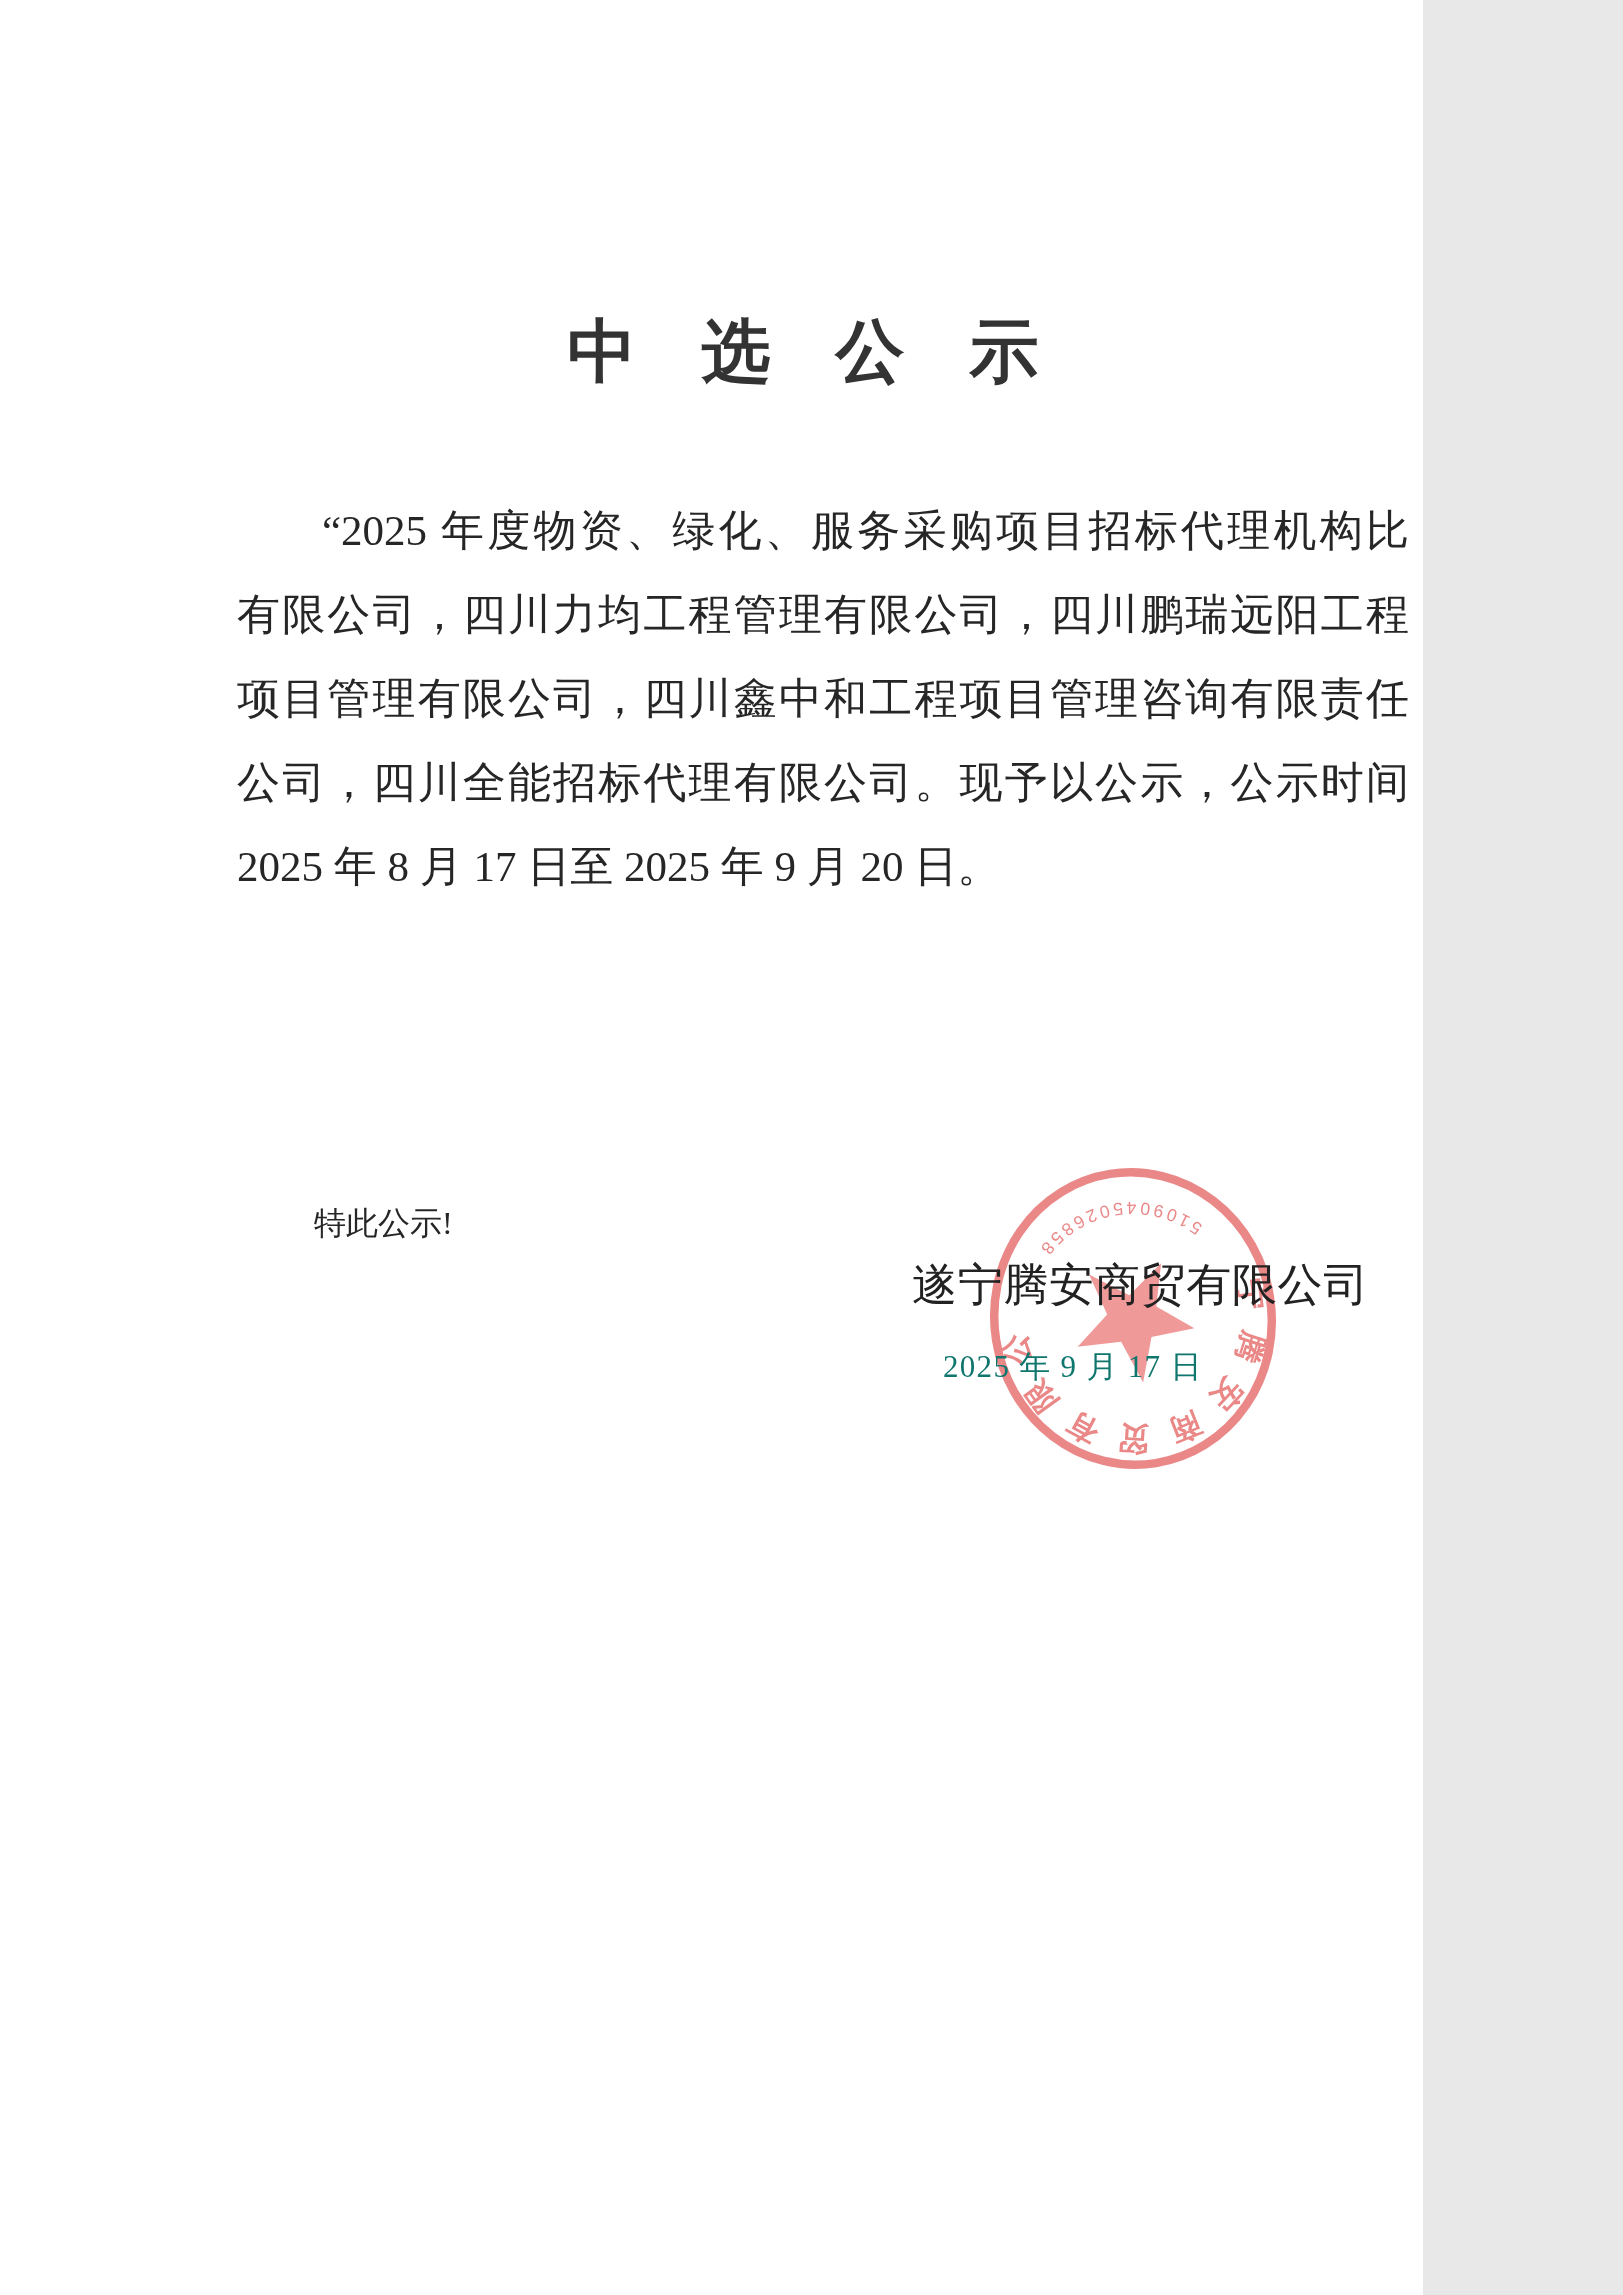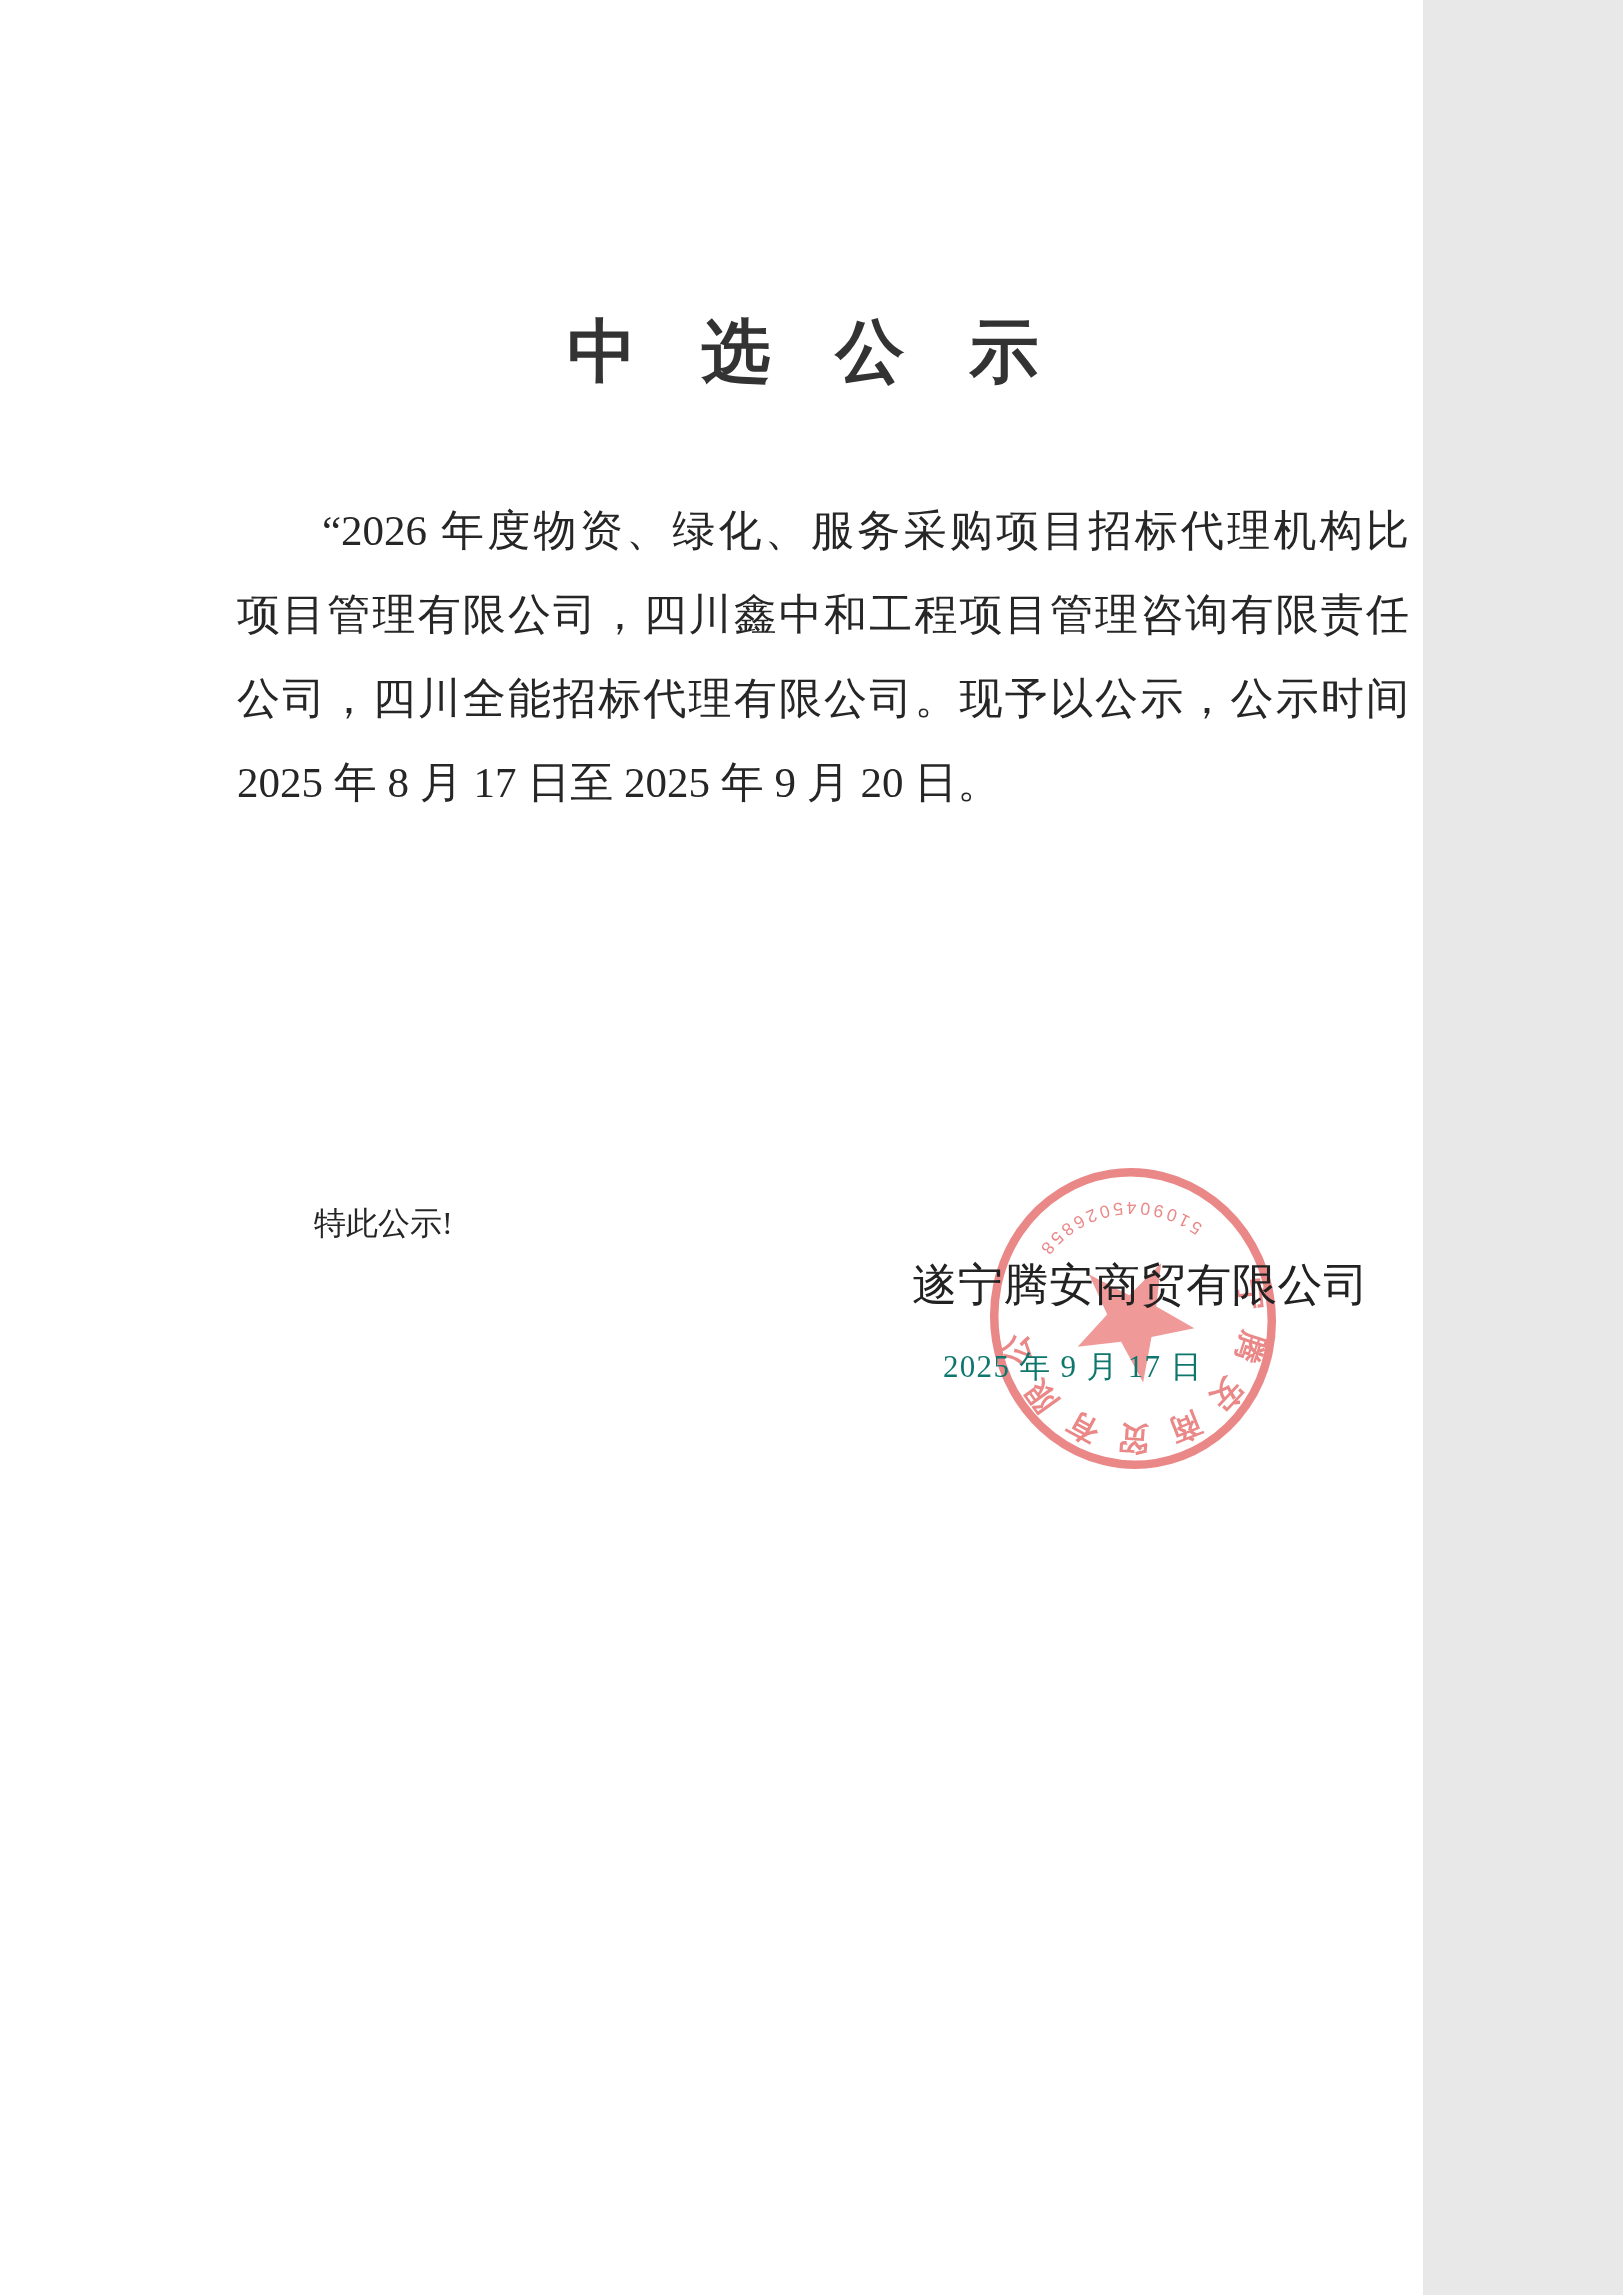--- a/index.html
+++ b/index.html
@@ -96,21 +96,22 @@
   }
 </style>
 </head>
 <body>
 
 <div class="page">
 
   <div class="doc-title">中 选 公 示</div>
 
   <div class="body-block">
-    <div class="body-line first">“2026 年度物资、绿化、服务采购项目招标代理机构比</div>
+    <div class="body-line first">“2025 年度物资、绿化、服务采购项目招标代理机构比</div>
+    <div class="body-line">有限公司，四川力均工程管理有限公司，四川鹏瑞远阳工程</div>
     <div class="body-line">项目管理有限公司，四川鑫中和工程项目管理咨询有限责任</div>
     <div class="body-line">公司，四川全能招标代理有限公司。现予以公示，公示时间</div>
     <div class="body-line last">2025 年 8 月 17 日至 2025 年 9 月 20 日。</div>
   </div>
 
   <div class="closing-line">特此公示!</div>
 
   <div class="sig-company">遂宁腾安商贸有限公司</div>
 
   <div class="sig-date">2025 年 9 月 17 日</div>

